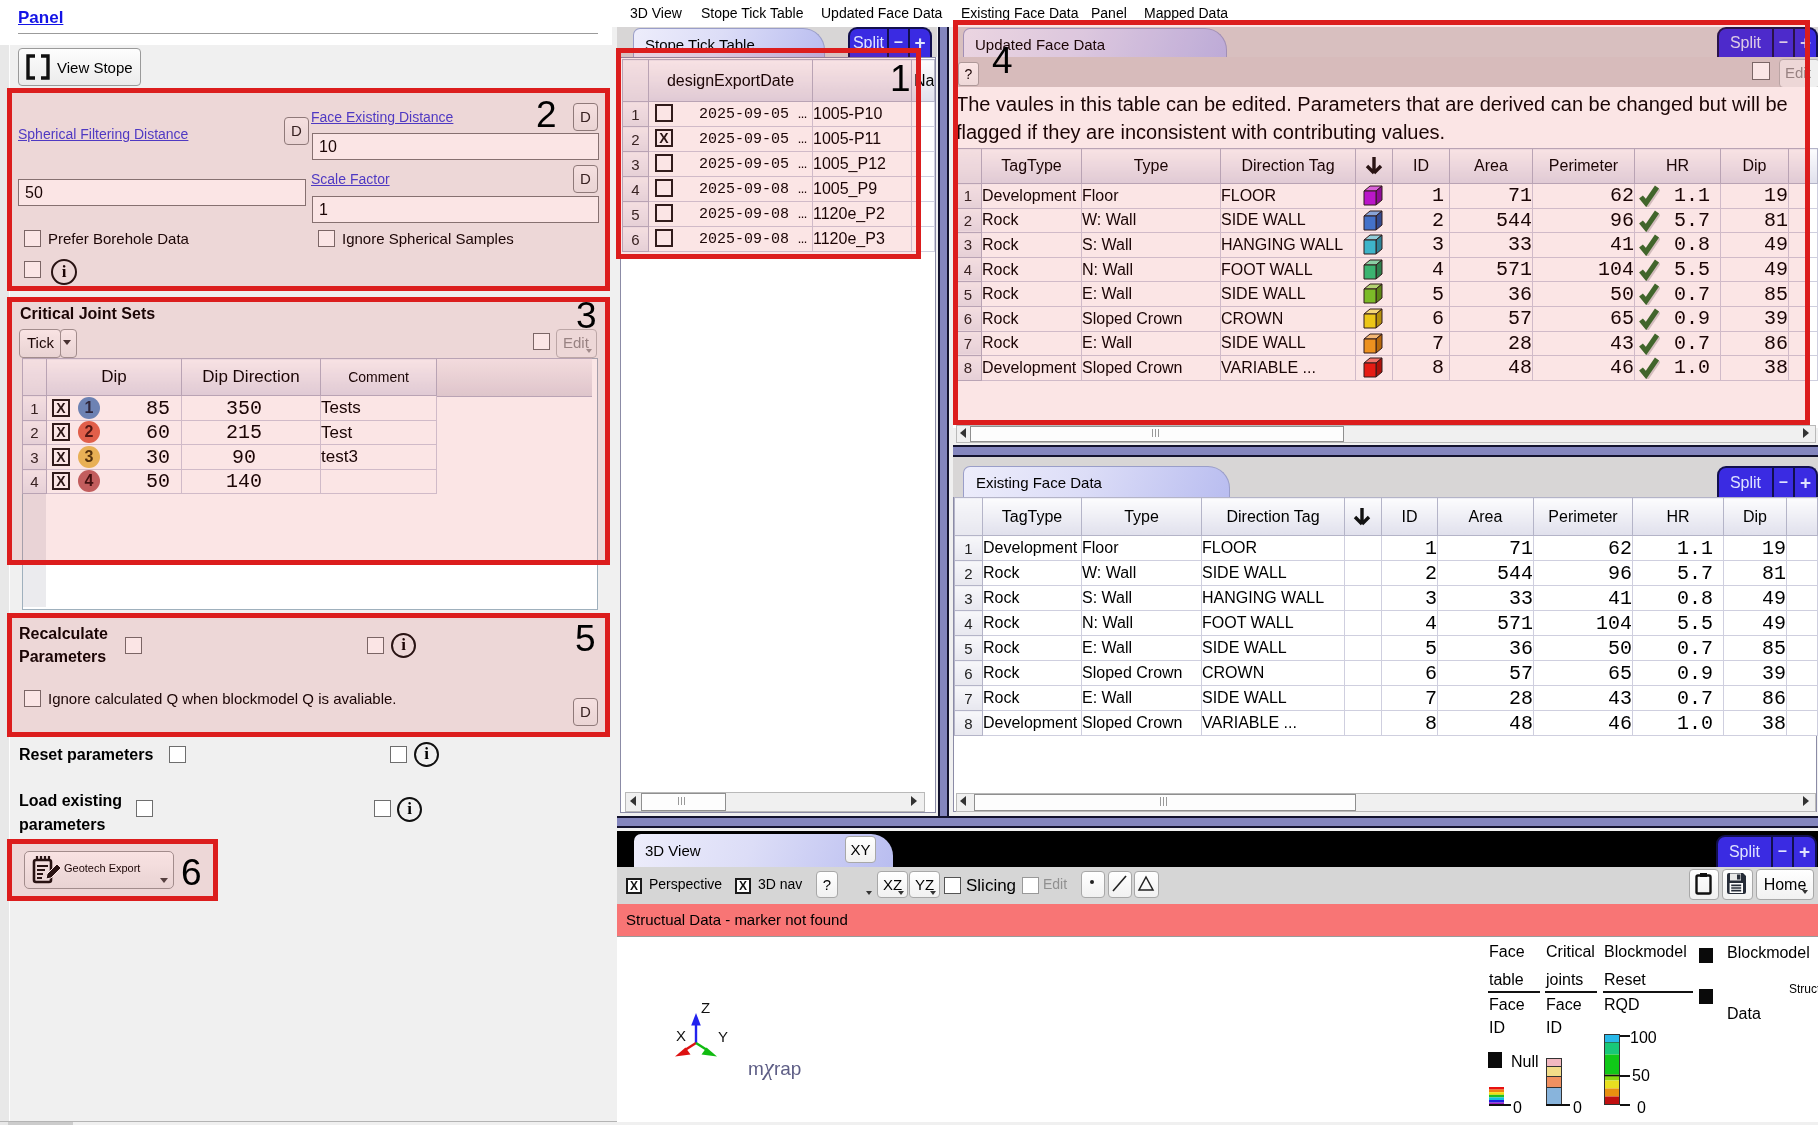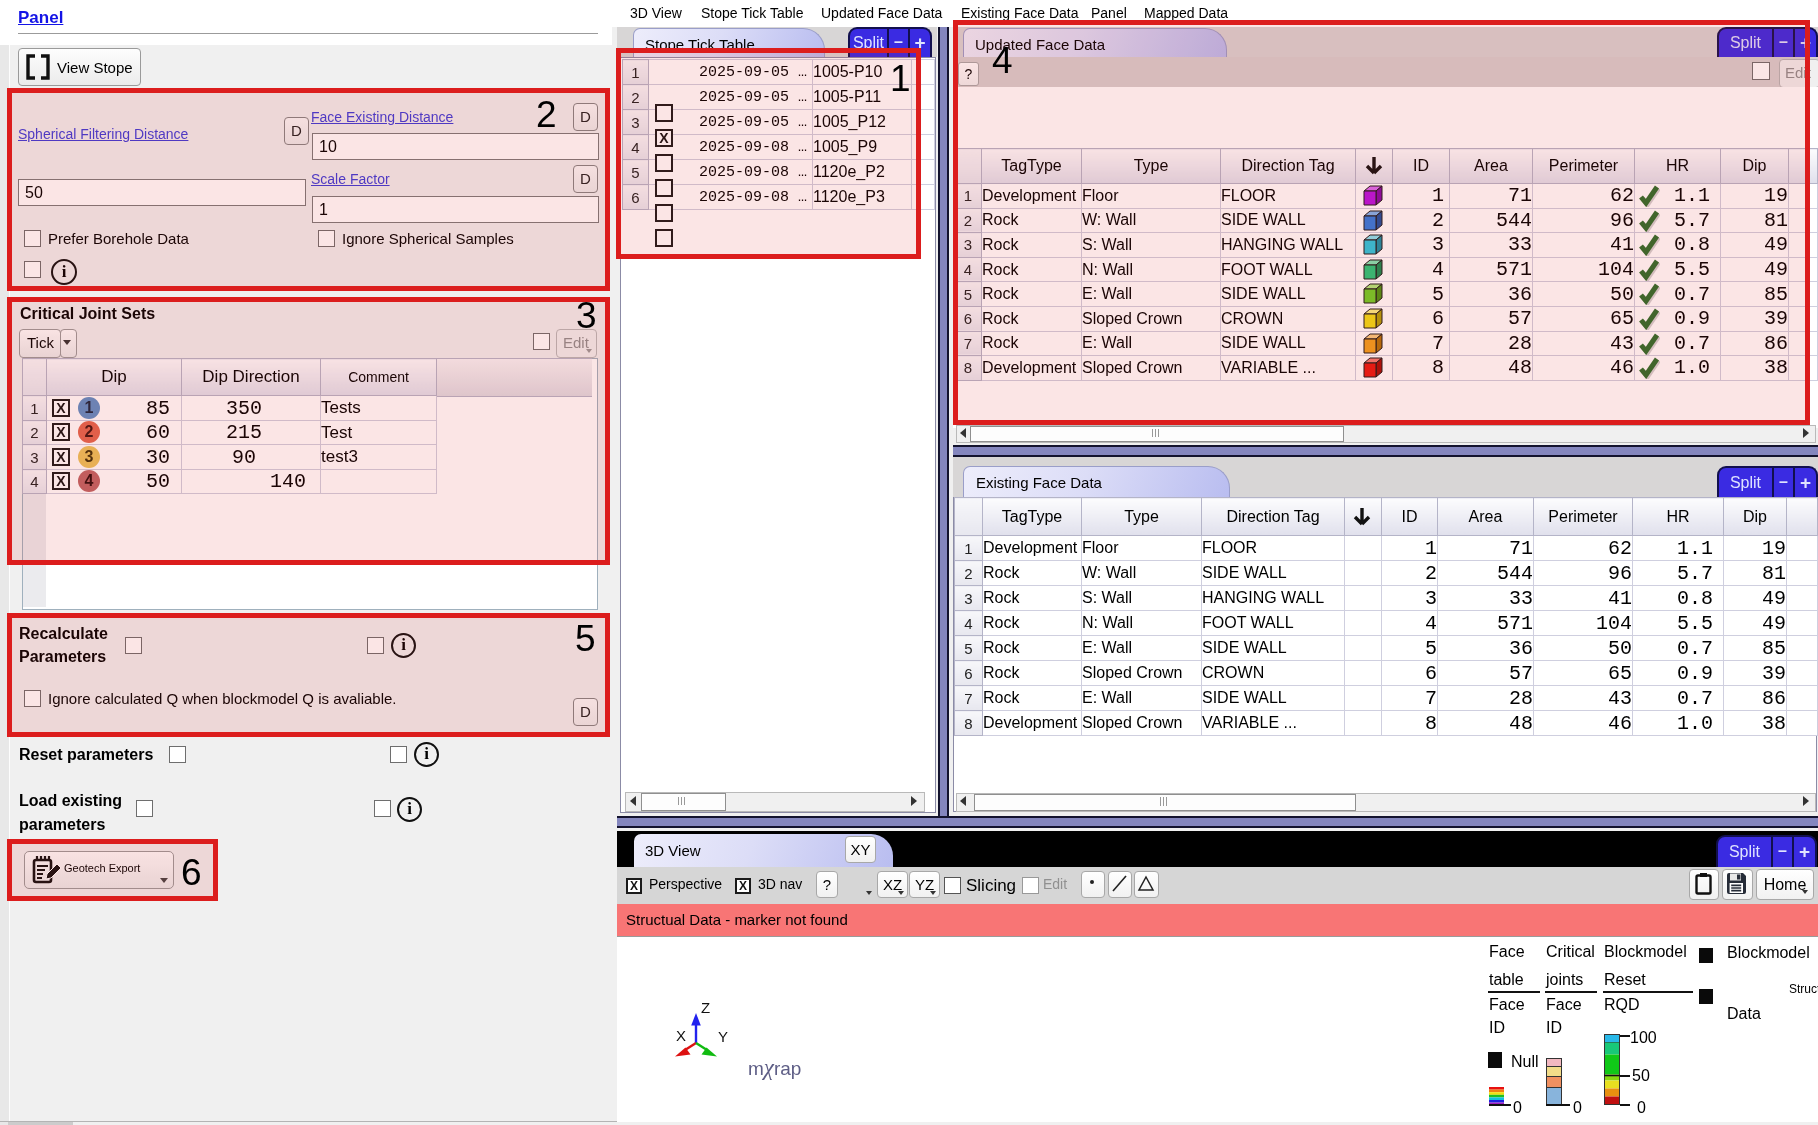--- a/index.html
+++ b/index.html
@@ -110,21 +110,21 @@
         </tr>
 <tr style="height:25px">
           <td class="rh">3</td>
           <td class="num" style="padding-right:11px">30</td>
           <td class="num" style="text-align:center;padding-right:14px">90</td>
           <td class="txt" style="font-size:17px">test3</td>
         </tr>
 <tr style="height:24px">
           <td class="rh">4</td>
           <td class="num" style="padding-right:11px">50</td>
-          <td class="num" style="text-align:right;padding-right:14px">140</td>
+          <td class="num" style="text-align:center;padding-right:14px">140</td>
           <td class="txt"></td>
         </tr>
 </tbody>
     </table>
 
 <div class="cbx" style="left:52px;top:399px">X</div>
 <div class="cbx" style="left:52px;top:423px">X</div>
 <div class="cbx" style="left:52px;top:448px">X</div>
 <div class="cbx" style="left:52px;top:472px">X</div>
 <div class="a" style="left:78px;top:397px;width:22px;height:22px;border-radius:50%;background:#5e8fc7;text-align:center;font-weight:bold;font-size:16px;line-height:22px;color:#16253c">1</div>
@@ -181,20 +181,26 @@
 <div class="a" style="left:620px;top:57px;width:316px;height:756px;background:#fff;border:1px solid #8b8ba6;box-sizing:border-box"></div>
 
 <table class="t" style="left:622px;top:59px;width:312px">
 <colgroup>
         <col style="width:26px">
         <col style="width:164px">
         <col style="width:99px">
         <col style="width:23px">
       </colgroup>
 <tbody>
+        <tr style="height:42px">
+          <th class="rh"></th>
+          <th>designExportDate</th>
+          <th></th>
+          <th style="text-align:left;padding-left:2px">Na</th>
+        </tr>
 <tr style="height:25px">
           <td class="rh">1</td>
           <td class="num" style="font-size:15px;padding-right:5px">2025-09-05 …</td>
           <td class="txt">1005-P10</td>
           <td></td>
         </tr>
 <tr style="height:25px">
           <td class="rh">2</td>
           <td class="num" style="font-size:15px;padding-right:5px">2025-09-05 …</td>
           <td class="txt">1005-P11</td>
@@ -249,20 +255,21 @@
 <div class="a" style="left:975px;top:36px;font-size:15px">Updated Face Data</div>
 <div class="sbtn" style="left:1717px;top:27px;width:53px;height:28px;border-radius:9px 0 0 0;line-height:28px">Split</div>
 <div class="sbtn" style="left:1772px;top:27px;width:19px;height:28px;line-height:26px;font-weight:bold">–</div>
 <div class="sbtn" style="left:1793px;top:27px;width:21px;height:28px;border-radius:0 9px 0 0;line-height:28px;font-size:19px;font-weight:bold">+</div>
 <div class="gray-strip" style="left:953px;top:57px;width:865px;height:30px;background:#d6d0d0"></div>
 <div class="tbtn" style="left:958px;top:62px;width:19px;height:22px;font-size:14px;line-height:22px;border-radius:3px">?</div>
 <div class="cb" style="left:1752px;top:62px;width:16px;height:16px"></div>
 <div class="tbtn" style="left:1779px;top:59px;width:39px;height:27px;background:#f0f0f0;border-color:#b5b5b5"></div>
 <div class="a" style="left:1785px;top:64px;font-size:15px;color:#8f8f8f">Edit</div>
 <div class="a" style="left:953px;top:87px;width:865px;height:341px;background:#ffffff"></div>
+<div class="a" style="left:956px;top:90px;width:860px;height:56px;font-size:20px;line-height:28px;overflow:hidden">The vaules in this table can be edited. Parameters that are derived can be changed but will be flagged if they are inconsistent with contributing values.</div>
 
 <table class="t" id="utbl" style="left:954px;top:148px;width:863px">
 <colgroup>
         <col style="width:27px">
         <col style="width:100px">
         <col style="width:139px">
         <col style="width:135px">
         <col style="width:37px">
         <col style="width:57px">
         <col style="width:83px">

